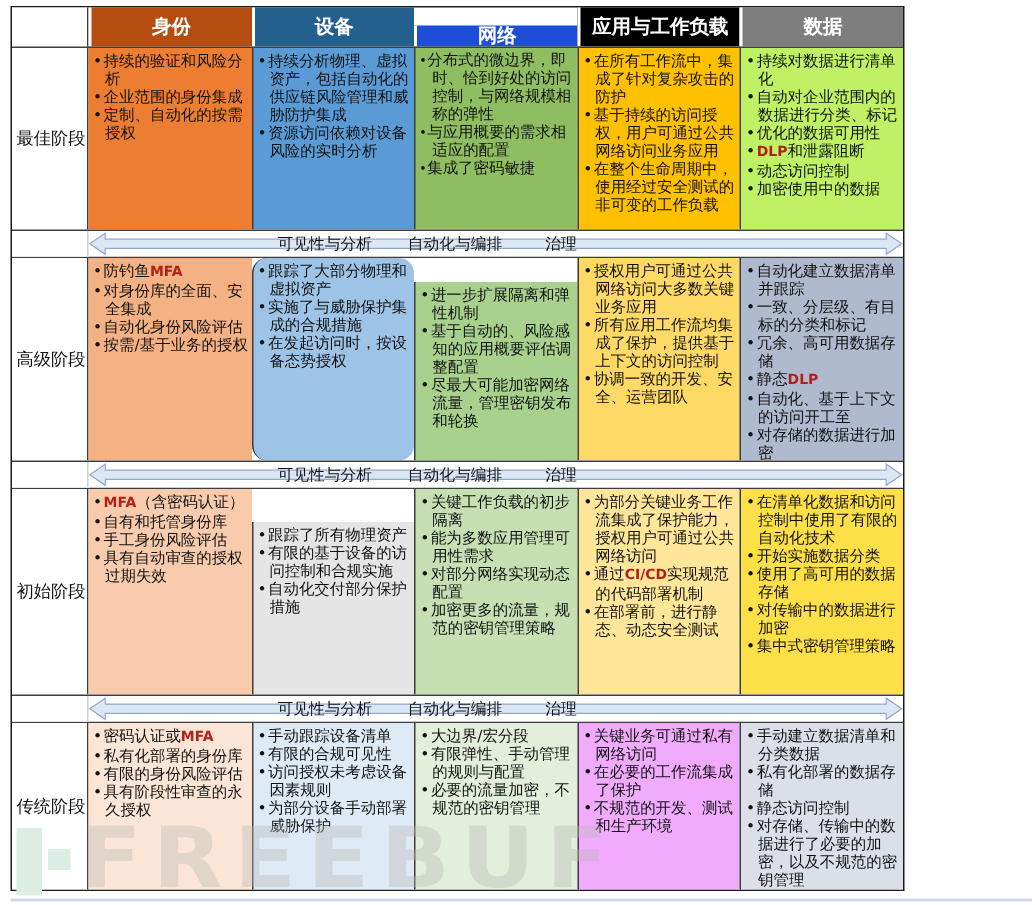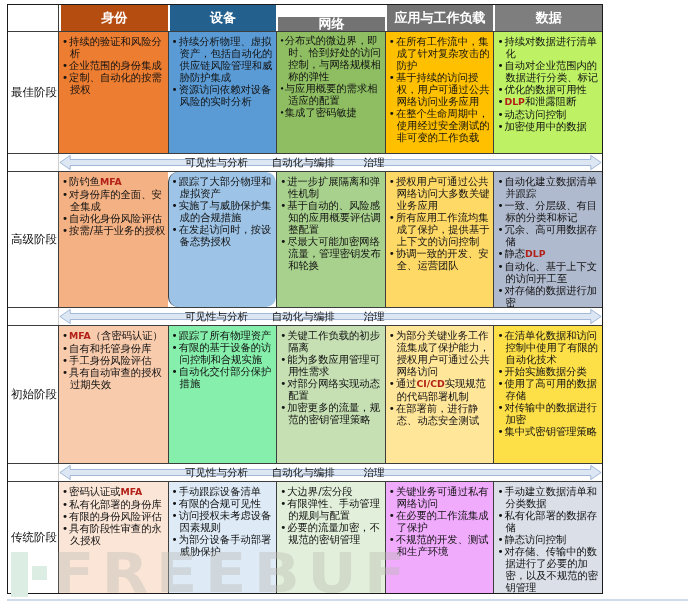--- a/index.html
+++ b/index.html
@@ -65,22 +65,22 @@
 </head>
 <body>
 
 <div class="canvas">
   <div class="tbl">
 
     <div class="row">
       <div class="corner"></div>
       <div class="hcell" style="background-color: rgb(181, 76, 16);">身份</div>
       <div class="hcell" style="background-color: rgb(36, 96, 142);">设备</div>
-      <div class="hcell" style="background-color: #737373; margin-top: 12px;">网络</div>
-      <div class="hcell" style="background-color: #737373;">应用与工作负载</div>
+      <div class="hcell" style="background-color: #1d4ed8; margin-top: 12px;">网络</div>
+      <div class="hcell" style="background-color: #000000;">应用与工作负载</div>
       <div class="hcell" style="background-color: rgb(126, 126, 126);">数据</div>
     </div>
 
     <div class="row">
       <div class="label-cell">最佳阶段</div>
       <div class="cell" style="background-color: rgb(237, 125, 49);">
           <ul>
             <li>持续的验证和风险分析</li>
             <li>企业范围的身份集成</li>
             <li>定制、自动化的按需授权</li>
@@ -140,21 +140,21 @@
             <li>按需/基于业务的授权</li>
           </ul>
         </div>
       <div class="cell" style="background-color: rgb(157, 195, 230); border-radius: 10px;">
           <ul>
             <li>跟踪了大部分物理和虚拟资产</li>
             <li>实施了与威胁保护集成的合规措施</li>
             <li>在发起访问时，按设备态势授权</li>
           </ul>
         </div>
-      <div class="cell" style="background-color: rgb(169, 209, 142);">
+      <div class="cell" style="background-color: rgb(169, 209, 142); margin-top: 16px;">
           <ul>
             <li>进一步扩展隔离和弹性机制</li>
             <li>基于自动的、风险感知的应用概要评估调整配置</li>
             <li>尽最大可能加密网络流量，管理密钥发布和轮换</li>
           </ul>
         </div>
       <div class="cell" style="background-color: rgb(255, 217, 102);">
           <ul>
             <li>授权用户可通过公共网络访问大多数关键业务应用</li>
             <li>所有应用工作流均集成了保护，提供基于上下文的访问控制</li>
@@ -188,21 +188,21 @@
     <div class="row">
       <div class="label-cell">初始阶段</div>
       <div class="cell" style="background-color: rgb(248, 203, 173);">
           <ul>
             <li><span class="acr">MFA</span>（含密码认证）</li>
             <li>自有和托管身份库</li>
             <li>手工身份风险评估</li>
             <li>具有自动审查的授权过期失效</li>
           </ul>
         </div>
-      <div class="cell" style="background-color: #86efac;">
+      <div class="cell" style="background-color: #e5e5e5; margin-top: 22px;">
           <ul>
             <li>跟踪了所有物理资产</li>
             <li>有限的基于设备的访问控制和合规实施</li>
             <li>自动化交付部分保护措施</li>
           </ul>
         </div>
       <div class="cell" style="background-color: rgb(198, 224, 180);">
           <ul>
             <li>关键工作负载的初步隔离</li>
             <li>能为多数应用管理可用性需求</li>

